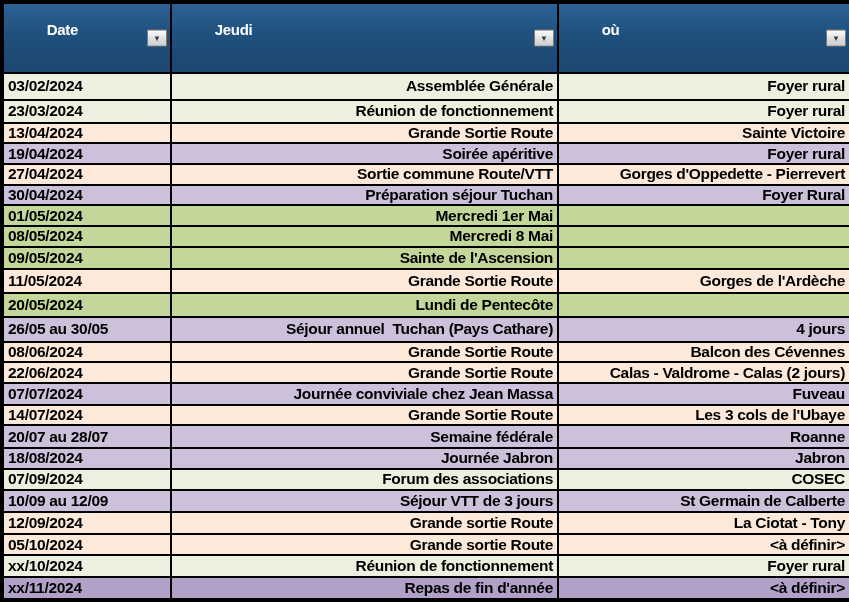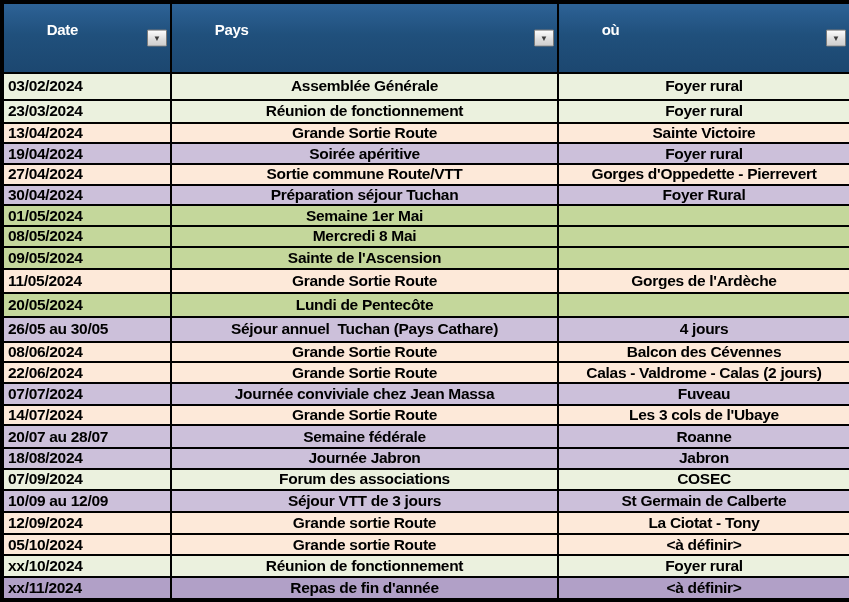--- a/index.html
+++ b/index.html
@@ -59,41 +59,41 @@
     justify-content: center;
     cursor: pointer;
   }
   .filter-btn .arr {
     font-size: 8px;
     line-height: 1;
     color: #3c3c3c;
     letter-spacing: 0;
   }
   td.date { }
-  td.quoi, td.ou { text-align: center; padding-left: 5px; }
+  td.quoi, td.ou { text-align: right; padding-left: 5px; }
   tr.italic td { }
 </style>
 </head>
 <body>
 
 <div class="sheet">
   <table class="events">
     <colgroup>
       <col style="width:169px">
       <col style="width:387px">
       <col style="width:293px">
     </colgroup>
     <thead>
       <tr>
         <th>
           <span class="hlabel">Date</span>
           <span class="filter-btn"><span class="arr">▼</span></span>
         </th>
         <th>
-          <span class="hlabel">Pays</span>
+          <span class="hlabel">Jeudi</span>
           <span class="filter-btn"><span class="arr">▼</span></span>
         </th>
         <th>
           <span class="hlabel">où</span>
           <span class="filter-btn"><span class="arr">▼</span></span>
         </th>
       </tr>
     </thead>
     <tbody id="tbody">
         <tr style="height: 26px; background: rgb(235, 241, 222);">
@@ -121,21 +121,21 @@
     <td class="quoi">Sortie commune Route/VTT</td>
     <td class="ou">Gorges d'Oppedette - Pierrevert</td>
   </tr>
         <tr style="height: 17px; background: rgb(204, 192, 218);">
     <td class="date">30/04/2024</td>
     <td class="quoi">Préparation séjour Tuchan</td>
     <td class="ou">Foyer Rural</td>
   </tr>
         <tr class="italic" style="height: 17px; background: rgb(196, 215, 155);">
     <td class="date">01/05/2024</td>
-    <td class="quoi">Semaine 1er Mai</td>
+    <td class="quoi">Mercredi 1er Mai</td>
     <td class="ou"></td>
   </tr>
         <tr class="italic" style="height: 17px; background: rgb(196, 215, 155);">
     <td class="date">08/05/2024</td>
     <td class="quoi">Mercredi 8 Mai</td>
     <td class="ou"></td>
   </tr>
         <tr class="italic" style="height: 22px; background: rgb(196, 215, 155);">
     <td class="date">09/05/2024</td>
     <td class="quoi">Sainte de l'Ascension</td>

